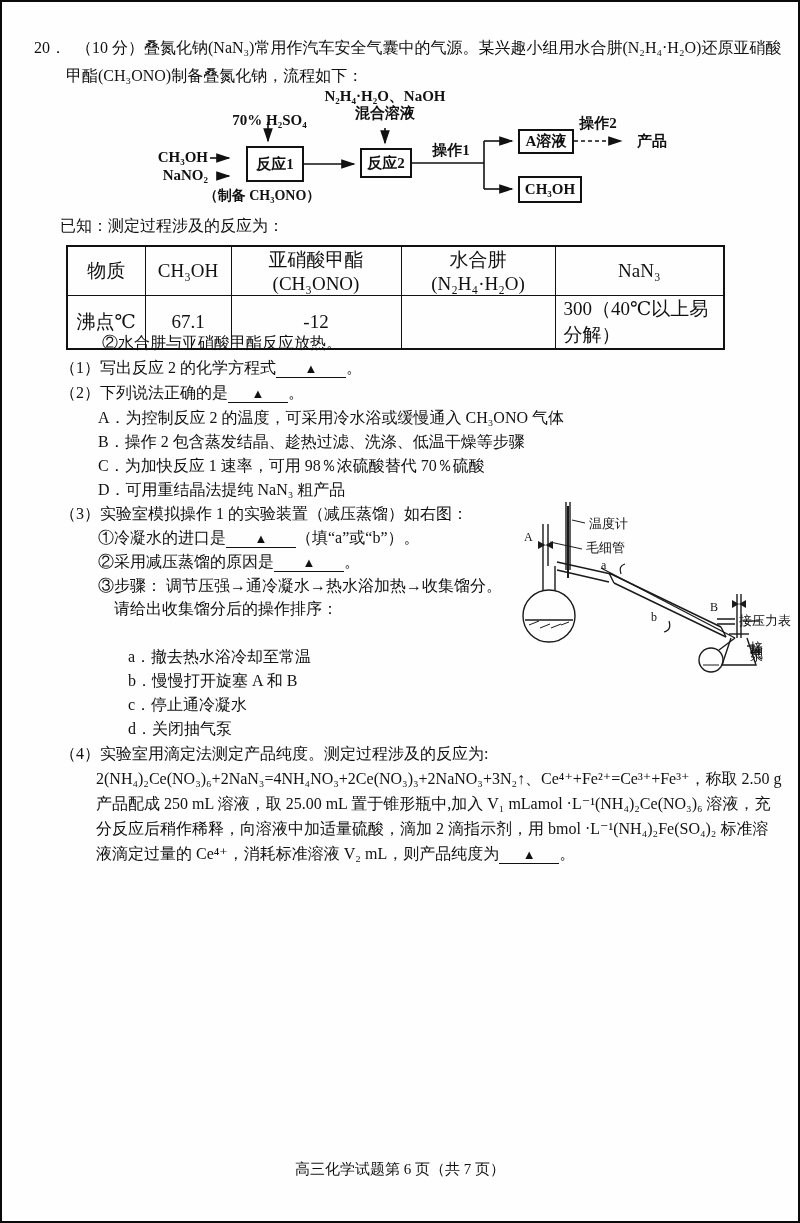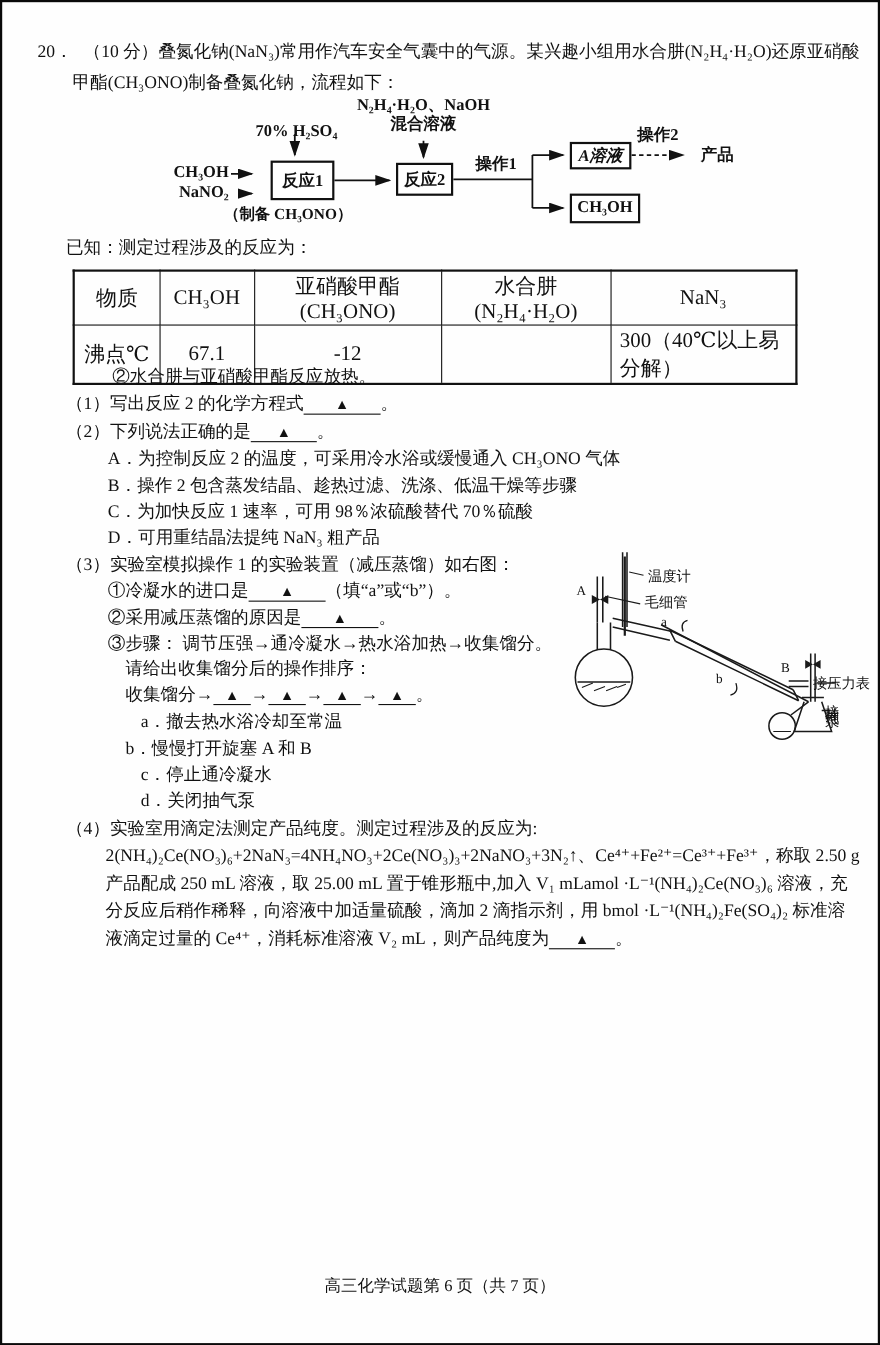--- a/index.html
+++ b/index.html
@@ -62,21 +62,21 @@
     </svg>
     <div class="fl" style="left:85px;top:24px;width:105px;">70% H₂SO₄</div>
     <div class="fl" style="left:183px;top:0px;width:140px;">N₂H₄·H₂O、NaOH</div>
     <div class="fl" style="left:183px;top:17px;width:140px;">混合溶液</div>
     <div class="fl" style="left:16px;top:61px;width:60px;text-align:right;">CH₃OH</div>
     <div class="fl" style="left:16px;top:79px;width:60px;text-align:right;">NaNO₂</div>
     <div class="fbox" style="left:102px;top:58px;width:58px;height:36px;margin-left:12px;">反应1</div>
     <div class="fl" style="left:32px;top:99px;width:196px;font-size:14px;">（制备 CH₃ONO）</div>
     <div class="fbox" style="left:228px;top:60px;width:52px;height:30px;">反应2</div>
     <div class="fl" style="left:292px;top:54px;width:54px;">操作1</div>
-    <div class="fbox" style="left:386px;top:41px;width:56px;height:25px;font-style:italic;">A溶液</div>
+    <div class="fbox" style="left:386px;top:41px;width:56px;height:25px;">A溶液</div>
     <div class="fl" style="left:438px;top:27px;width:56px;">操作2</div>
     <div class="fl" style="left:496px;top:45px;width:48px;">产品</div>
     <div class="fbox" style="left:386px;top:88px;width:64px;height:27px;">CH₃OH</div>
   </div>
 
   <div class="tl" style="left:58px;top:214px;">已知：测定过程涉及的反应为：</div>
 
   <table id="proptable">
     <colgroup>
         <col style="width:78px">
@@ -118,25 +118,22 @@
 
   <div class="tl" style="left:58px;top:502px;">（3）实验室模拟操作 1 的实验装置（减压蒸馏）如右图：</div>
   <div class="tl" style="left:96px;top:526px;">
     <span>①冷凝水的进口是</span><span class="blank w70">▲</span><span>（填“a”或“b”）。</span>
   </div>
   <div class="tl" style="left:96px;top:550px;">
     <span>②采用减压蒸馏的原因是</span><span class="blank w70">▲</span><span>。</span>
   </div>
   <div class="tl" style="left:96px;top:574px;">③步骤： 调节压强→通冷凝水→热水浴加热→收集馏分。</div>
   <div class="tl" style="left:112px;top:597px;">请给出收集馏分后的操作排序：</div>
-  <div class="tl" style="left:112px;top:620px;">
-    <span>收集馏分→</span><span class="blank w34">▲</span><span>→</span><span class="blank w34">▲</span><span>→</span><span class="blank w34">▲</span><span>→</span><span class="blank w34">▲</span><span>。</span>
-  </div>
   <div class="tl" style="left:126px;top:645px;">a．撤去热水浴冷却至常温</div>
-  <div class="tl" style="left:112px;top:669px;">b．慢慢打开旋塞 A 和 B</div>
+  <div class="tl" style="left:126px;top:669px;">b．慢慢打开旋塞 A 和 B</div>
   <div class="tl" style="left:126px;top:693px;">c．停止通冷凝水</div>
   <div class="tl" style="left:126px;top:717px;">d．关闭抽气泵</div>
 
   <div id="appar">
     <svg width="300" height="252" viewBox="0 0 300 252">
       <g stroke="#1a1a1a" stroke-width="1.4" fill="none">
 
         <g>
           <path d="M46,30 V72 M51,30 V72"></path>
           <path d="M41,47 L56,55 V47 L41,55 Z" fill="#1a1a1a" stroke="none"></path>

